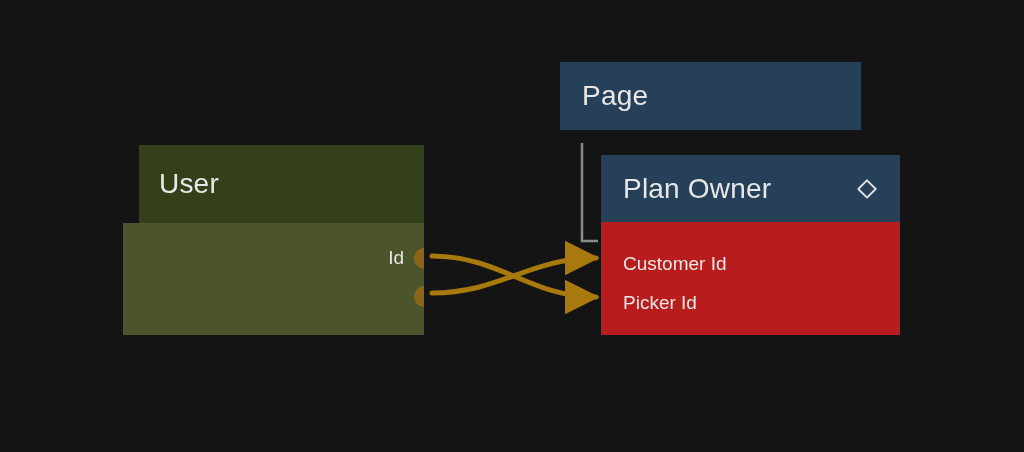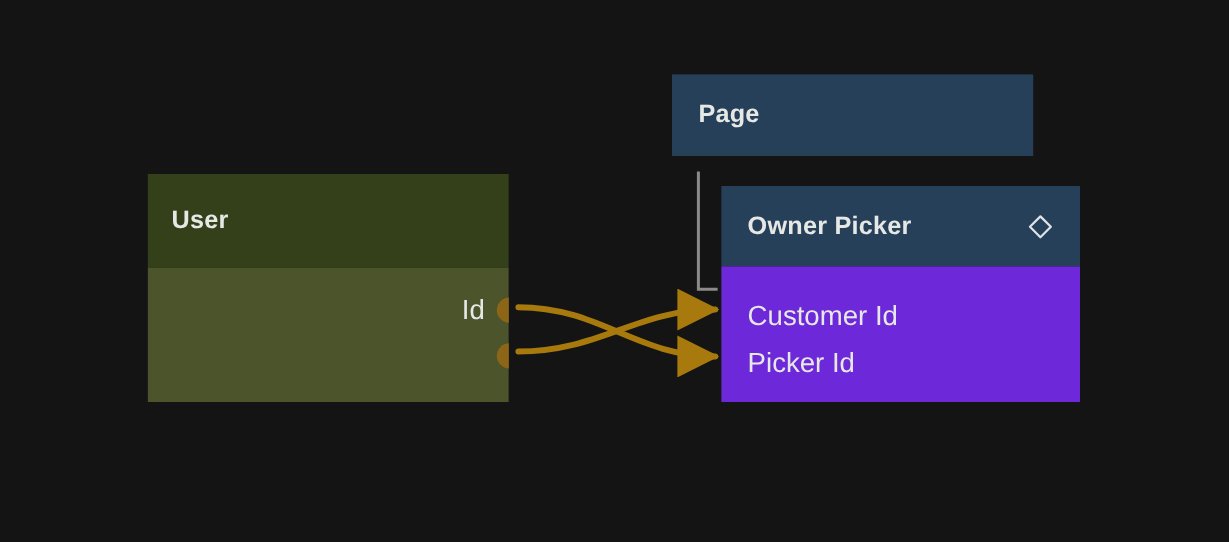--- a/index.html
+++ b/index.html
@@ -31,49 +31,49 @@
     overflow: hidden;
   }
   .node-header {
     display: flex;
     align-items: center;
     box-sizing: border-box;
     width: 100%;
   }
   .node-title {
     color: #e6e8e6;
-    font-size: 21px;
+    font-size: 28px;
     letter-spacing: 0.2px;
     white-space: nowrap;
-    font-weight: bold;
   }
   .node-body {
     box-sizing: border-box;
     width: 100%;
   }
   .field-row {
     display: flex;
     align-items: center;
     position: relative;
     color: #e6e8e6;
-    font-size: 23px;
+    font-size: 19px;
     white-space: nowrap;
   }
 
   
   #node-user {
     left: 123px;
     top: 145px;
     width: 301px;
     height: 190px;
   }
   #node-user .node-header {
     height: 78px;
     background: #34401a;
     padding-left: 20px;
+    margin-left: 16px;
   }
   #node-user .node-body {
     height: 112px;
     background: #4b542b;
     padding-top: 16px;
   }
   #node-user .field-row {
     height: 38px;
     justify-content: flex-end;
     padding-right: 20px;
@@ -111,21 +111,21 @@
   }
   #node-plan-picker .node-header {
     height: 67px;
     background: #274059;
     padding-left: 22px;
     padding-right: 22px;
     justify-content: space-between;
   }
   #node-plan-picker .node-body {
     height: 113px;
-    background: #6d28d9;
+    background: #b91c1c;
     padding-top: 22px;
   }
   #node-plan-picker .field-row {
     height: 39px;
     justify-content: flex-start;
     padding-left: 22px;
   }
   .diamond-icon {
     width: 22px;
     height: 22px;
@@ -167,21 +167,21 @@
   </div>
 
   <div class="node" id="node-page">
     <div class="node-header">
       <span class="node-title">Page</span>
     </div>
   </div>
 
   <div class="node" id="node-plan-picker">
     <div class="node-header">
-      <span class="node-title">Owner Picker</span>
+      <span class="node-title">Plan Owner</span>
       <span>
         <svg class="diamond-icon" viewBox="0 0 24 24" aria-hidden="true">
           <path d="M 12 2.5 L 21.5 12 L 12 21.5 L 2.5 12 Z" fill="none" stroke="#dfe3e8" stroke-width="2" stroke-linejoin="round"></path>
         </svg>
       </span>
     </div>
     <div class="node-body">
       <div class="field-row">
         <span>Customer Id</span>
       </div>

